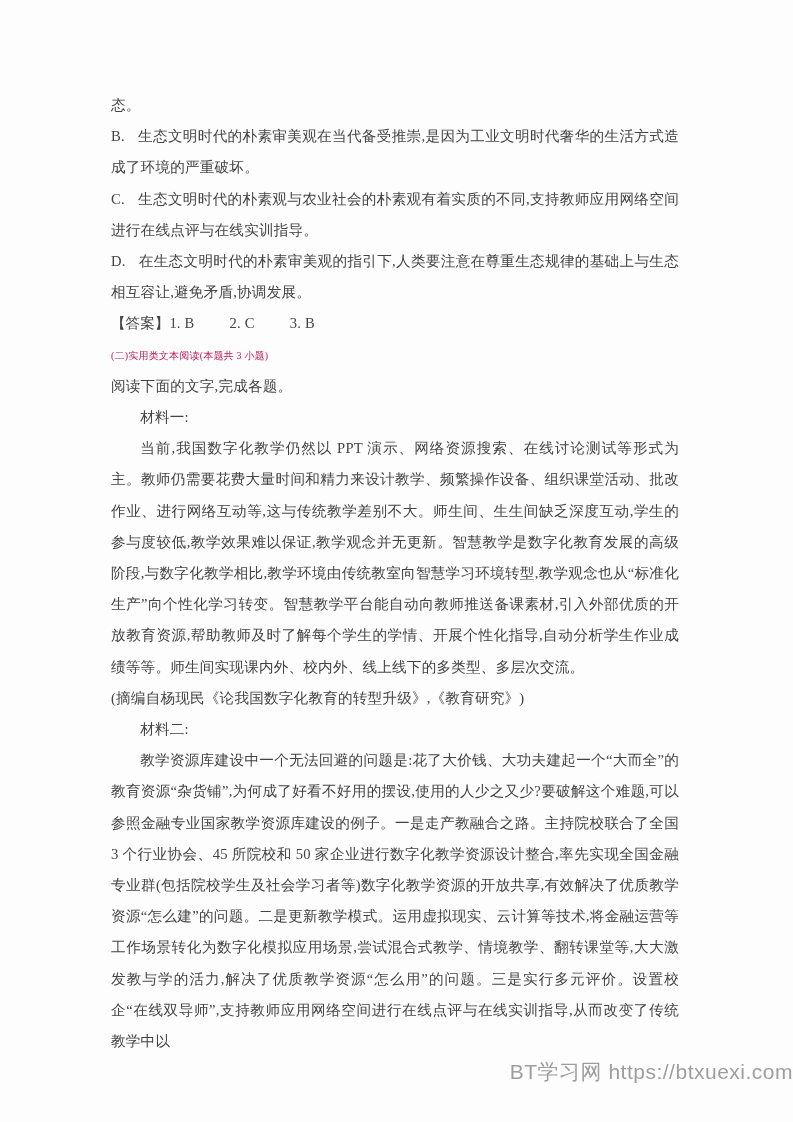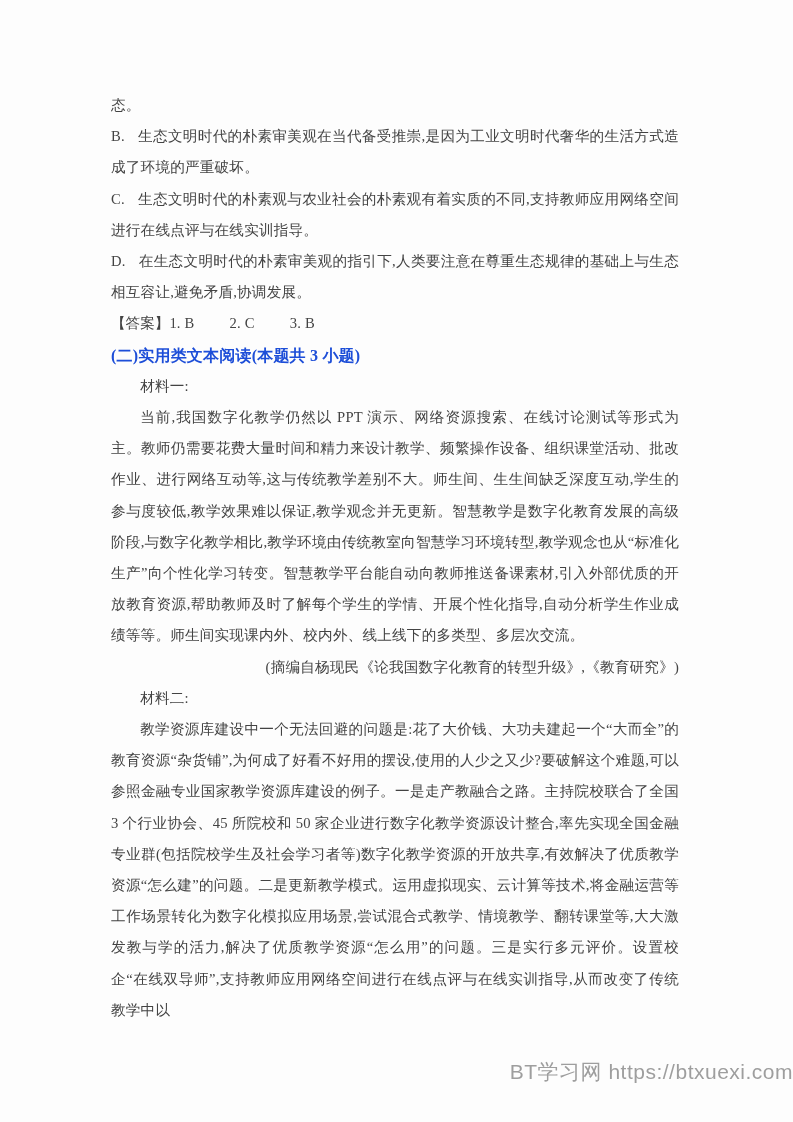--- a/index.html
+++ b/index.html
@@ -33,32 +33,32 @@
   .opt-label {
     margin-right: 0.9em;
   }
   .answer-line .ans-prefix {
     letter-spacing: 0;
   }
   .ans-item + .ans-item {
     margin-left: 2.4em;
   }
   .section-heading {
-    font-weight: bold;
-    color: #1d4ed8;
-    font-size: 16px;
+    font-weight: normal;
+    color: #be185d;
+    font-size: 10px;
   }
   .material-title {
     text-indent: 2em;
   }
   .para {
     text-indent: 2em;
   }
   .attribution {
-    text-align: right;
+    text-align: left;
   }
   .footer {
     position: absolute;
     left: 0;
     width: 793px;
     top: 1058px;
     text-align: right;
     font-family: "Liberation Sans", "DejaVu Sans", sans-serif;
     font-size: 21px;
     color: #9e9e9e;
@@ -76,20 +76,21 @@
     <p class="option"><span class="opt-label">B.</span><span>生态文明时代的朴素审美观在当代备受推崇,是因为工业文明时代奢华的生活方式造成了环境的严重破坏。</span></p>
 
     <p class="option"><span class="opt-label">C.</span><span>生态文明时代的朴素观与农业社会的朴素观有着实质的不同,支持教师应用网络空间进行在线点评与在线实训指导。</span></p>
 
     <p class="option"><span class="opt-label">D.</span><span>在生态文明时代的朴素审美观的指引下,人类要注意在尊重生态规律的基础上与生态相互容让,避免矛盾,协调发展。</span></p>
 
     <p class="answer-line"><span class="ans-prefix">【答案】</span><span class="ans-item">1. B</span><span class="ans-item">2. C</span><span class="ans-item">3. B</span></p>
 
     <p class="section-heading">(二)实用类文本阅读(本题共 3 小题)</p>
 
+    <p class="line">阅读下面的文字,完成各题。</p>
 
     <p class="material-title">材料一:</p>
 
     <p class="para">当前,我国数字化教学仍然以 PPT 演示、网络资源搜索、在线讨论测试等形式为主。教师仍需要花费大量时间和精力来设计教学、频繁操作设备、组织课堂活动、批改作业、进行网络互动等,这与传统教学差别不大。师生间、生生间缺乏深度互动,学生的参与度较低,教学效果难以保证,教学观念并无更新。智慧教学是数字化教育发展的高级阶段,与数字化教学相比,教学环境由传统教室向智慧学习环境转型,教学观念也从“标准化生产”向个性化学习转变。智慧教学平台能自动向教师推送备课素材,引入外部优质的开放教育资源,帮助教师及时了解每个学生的学情、开展个性化指导,自动分析学生作业成绩等等。师生间实现课内外、校内外、线上线下的多类型、多层次交流。</p>
 
     <p class="attribution">(摘编自杨现民《论我国数字化教育的转型升级》,《教育研究》)</p>
 
     <p class="material-title">材料二:</p>
 
     <p class="para">教学资源库建设中一个无法回避的问题是:花了大价钱、大功夫建起一个“大而全”的教育资源“杂货铺”,为何成了好看不好用的摆设,使用的人少之又少?要破解这个难题,可以参照金融专业国家教学资源库建设的例子。一是走产教融合之路。主持院校联合了全国 3 个行业协会、45 所院校和 50 家企业进行数字化教学资源设计整合,率先实现全国金融专业群(包括院校学生及社会学习者等)数字化教学资源的开放共享,有效解决了优质教学资源“怎么建”的问题。二是更新教学模式。运用虚拟现实、云计算等技术,将金融运营等工作场景转化为数字化模拟应用场景,尝试混合式教学、情境教学、翻转课堂等,大大激发教与学的活力,解决了优质教学资源“怎么用”的问题。三是实行多元评价。设置校企“在线双导师”,支持教师应用网络空间进行在线点评与在线实训指导,从而改变了传统教学中以</p>

